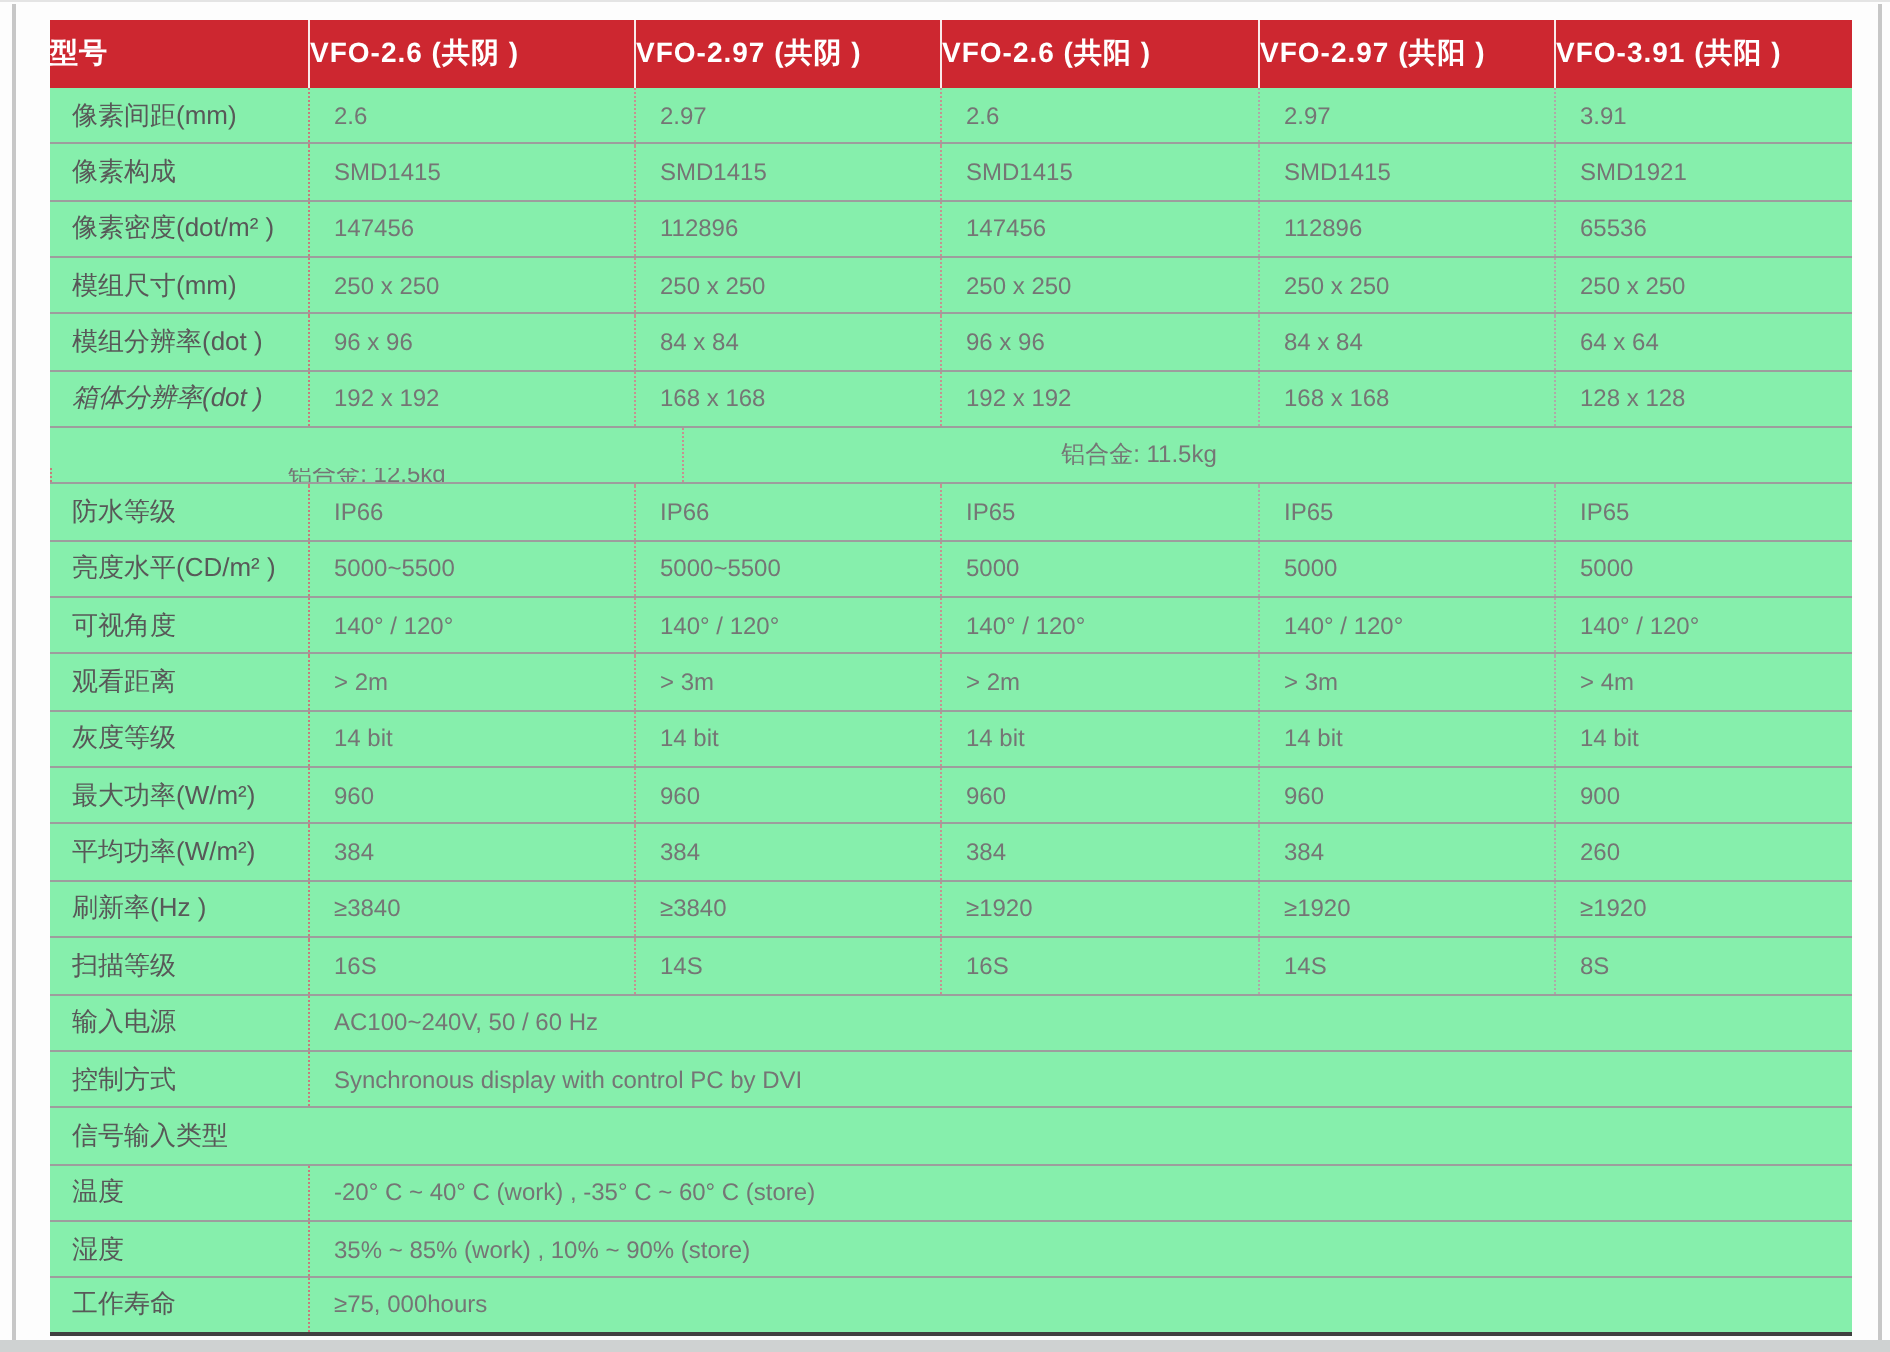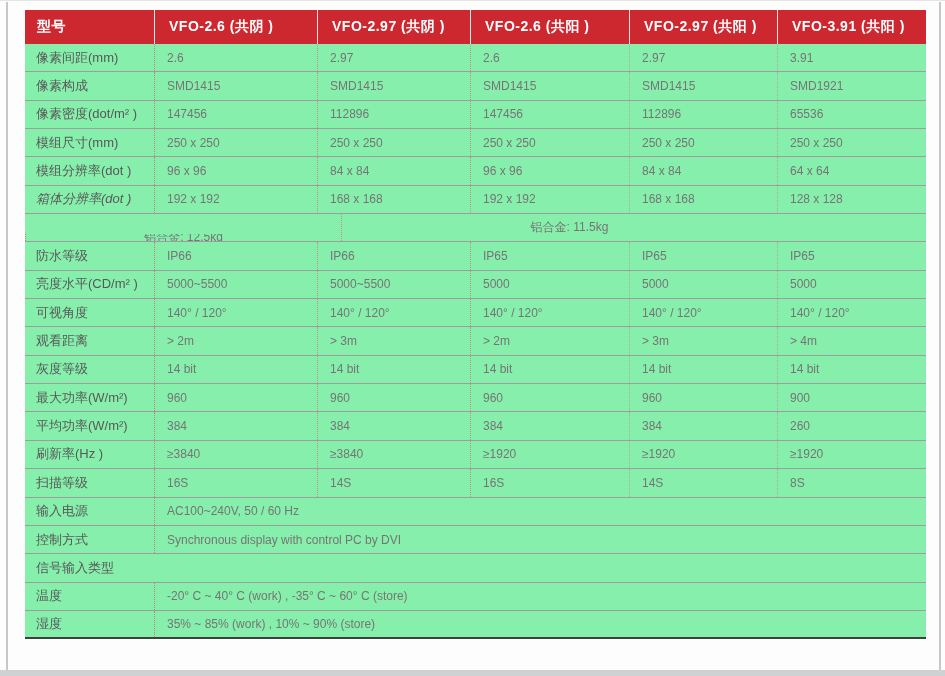--- a/index.html
+++ b/index.html
@@ -12,23 +12,23 @@
   #edge-top    { left:0; top:0; width:945px; height:1px; background:#e4e4e4; }
   #edge-left   { left:6px; top:2px; width:2px; height:668px; }
   #edge-right  { left:939px; top:2px; width:2px; height:670px; }
   #edge-bottom { left:0; top:670px; width:945px; height:6px; background:#cfd2d2; }
 
   
   #spec-table { position:absolute; left:25px; top:10px; width:901px; }
 
   .hdr-row { display:flex; height:34px; background:var(--hdr,#cd2730); color:#ffffff; }
   .hdr-cell { display:flex; align-items:center; font-weight:bold; font-size:14px;
-              letter-spacing:.5px; padding-left:14px; height:100%;
+              letter-spacing:.5px; height:100%;
               border-left:1px solid rgba(255,255,255,.9); white-space:nowrap; overflow:hidden; }
-  .hdr-cell:first-child { border-left:none; padding-left:12px; }
+  .hdr-cell:first-child { border-left:none; padding-left:0; }
 
   .row { display:flex; height:28.35px; border-bottom:1px solid #9d9d9d; background:#86efac; }
   .row:last-child { border-bottom:2px solid #404040; }
 
   .label-cell { display:flex; align-items:center; padding-left:11px; font-size:13px;
                 color:#585858; white-space:nowrap; overflow:hidden; }
   .cell { display:flex; align-items:center; padding-left:12px; font-size:12px;
           color:#757575; border-left:1px dotted #c59090; white-space:nowrap; overflow:hidden; }
   .cell.centered { justify-content:center; padding-left:0; }
 </style>
@@ -187,15 +187,19 @@
           <div class="label-cell" style="width: 129px;">信号输入类型</div>
         </div>
         <div class="row">
           <div class="label-cell" style="width: 129px;">温度</div>
           <div class="cell" style="width: 772px; border-left-color: rgb(201, 124, 124);">-20° C ~ 40° C (work) , -35° C ~ 60° C (store)</div>
         </div>
         <div class="row">
           <div class="label-cell" style="width: 129px;">湿度</div>
           <div class="cell" style="width: 772px; border-left-color: rgb(201, 124, 124);">35% ~ 85% (work) , 10% ~ 90% (store)</div>
         </div>
+        <div class="row">
+          <div class="label-cell" style="width: 129px;">工作寿命</div>
+          <div class="cell" style="width: 772px; border-left-color: rgb(201, 124, 124);">≥75, 000hours</div>
+        </div>
       </div>
   </div>
 </div>
 
 </body></html>

